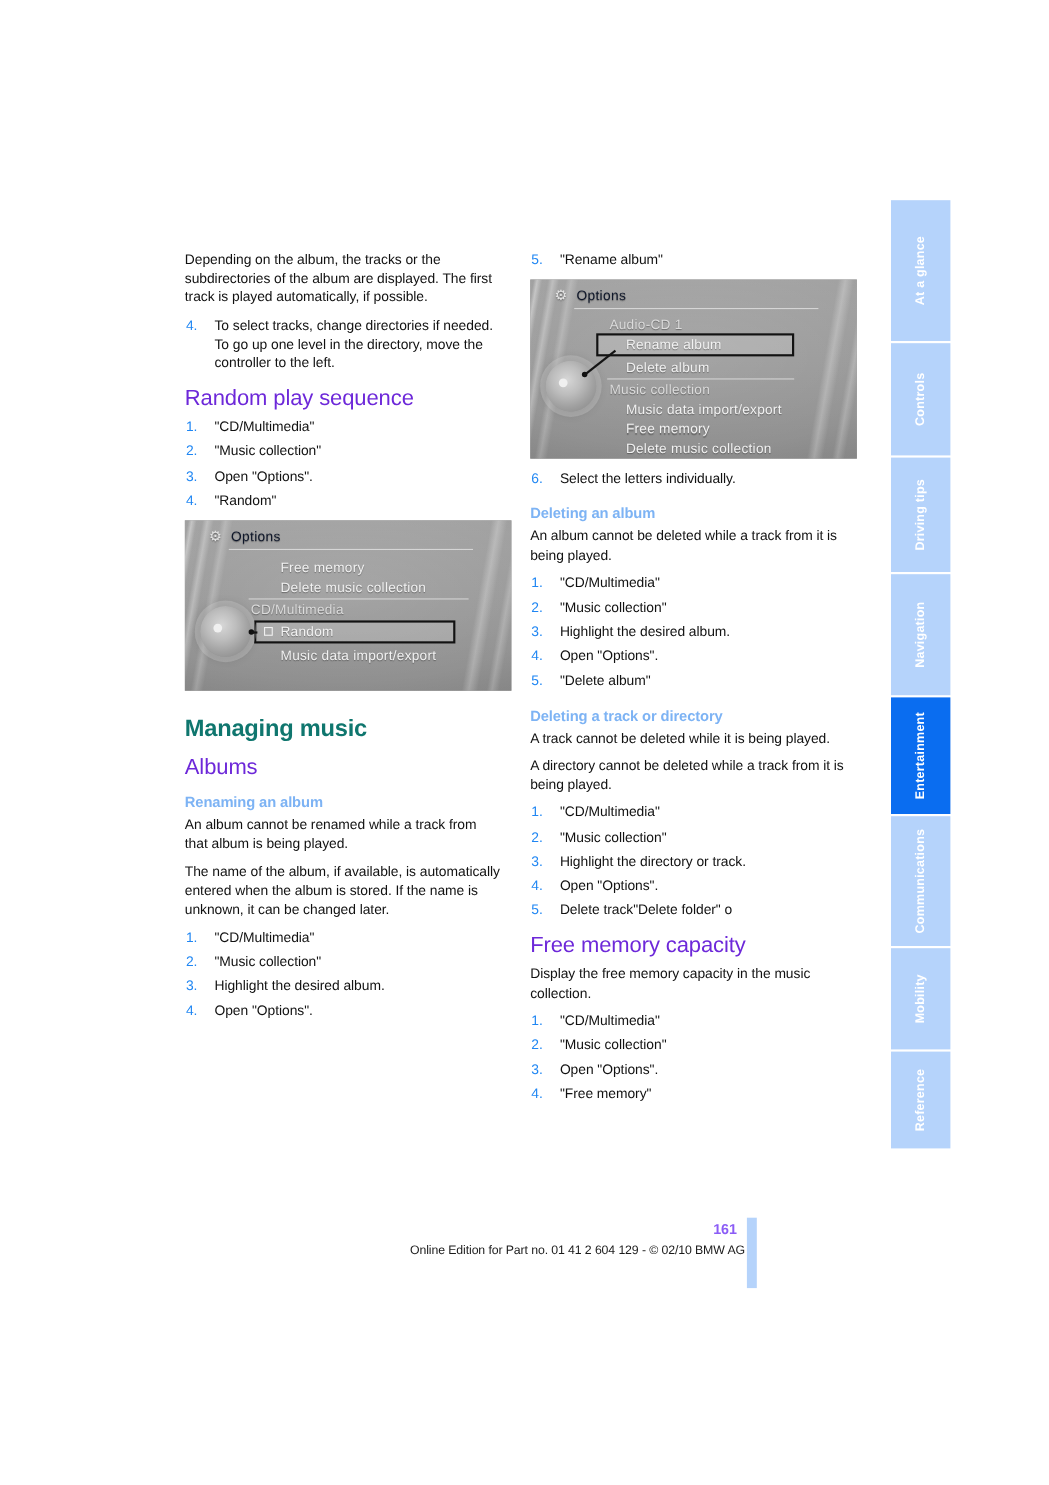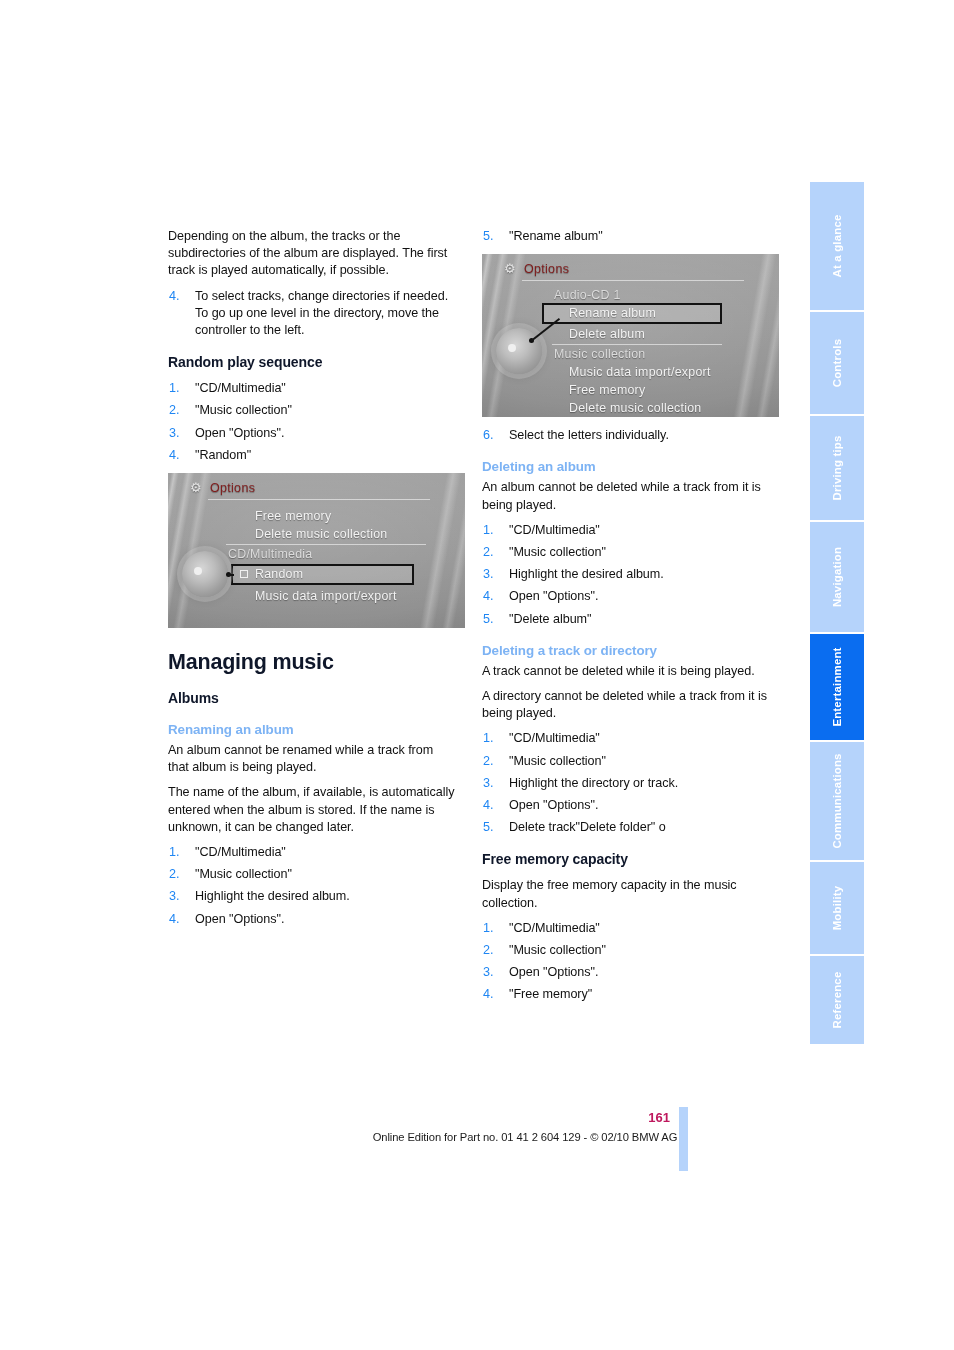--- a/index.html
+++ b/index.html
@@ -42,29 +42,29 @@
     color: #111111;
     letter-spacing: -0.05px;
   }
 
   
   h1.h-main {
     margin: 22px 0 12px 0;
     font-size: 21.5px;
     line-height: 25px;
     font-weight: bold;
-    color: #0f172a;
+    color: #0f766e;
     letter-spacing: -0.2px;
   }
   h2.h-sub {
     margin: 14px 0 9px 0;
-    font-size: 14px;
+    font-size: 20px;
     line-height: 18px;
-    font-weight: bold;
-    color: #0f172a;
+    font-weight: normal;
+    color: #6d28d9;
     letter-spacing: -0.1px;
   }
   h3.h-light {
     margin: 14px 0 4px 0;
     font-size: 13.4px;
     line-height: 17px;
     font-weight: bold;
     color: #7db3f4;
     letter-spacing: -0.1px;
   }
@@ -134,21 +134,21 @@
     inset: 0;
     background: radial-gradient(ellipse 120% 95% at 48% 42%,
                 rgba(255,255,255,0.10) 0%, rgba(0,0,0,0.00) 55%, rgba(0,0,0,0.14) 100%);
   }
 
   .shot-title {
     position: absolute;
     left: 42px;
     top: 7px;
     font-size: 12.5px;
-    color: #7f1d1d;
+    color: #0f172a;
     letter-spacing: 0.3px;
     text-shadow: 0 1px 1px rgba(0,0,0,0.35);
   }
   .shot-gear {
     position: absolute;
     left: 22px;
     top: 8px;
     width: 14px;
     height: 14px;
     color: #e3e3e3;
@@ -252,21 +252,21 @@
 
   
   #page-number {
     position: absolute;
     left: 560px;
     top: 1110px;
     width: 110px;
     text-align: right;
     font-size: 13px;
     font-weight: bold;
-    color: #be185d;
+    color: #8b5cf6;
   }
   #footer-note {
     position: absolute;
     left: 0;
     top: 1131px;
     width: 954px;
     text-align: center;
     font-size: 11.2px;
     color: #1a1a1a;
     letter-spacing: -0.1px;

